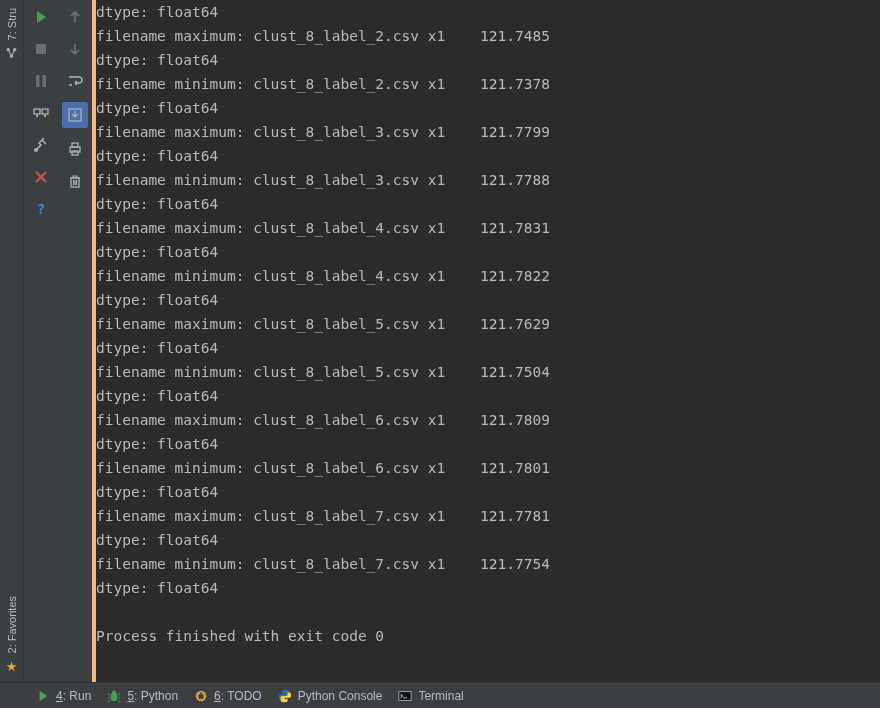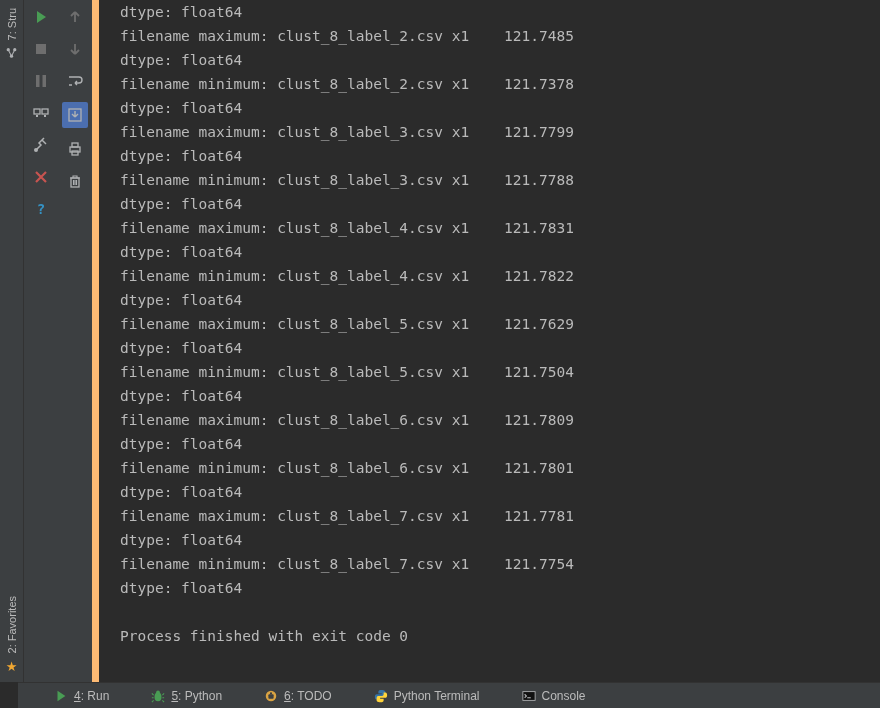--- a/index.html
+++ b/index.html
@@ -60,38 +60,37 @@
   gap: 10px;
 }
 .control-toolbar .tbtn.sel { background: #4b6eaf; border-radius: 2px; width:26px; height:26px; }
 .tbtn svg { width: 16px; height: 16px; }
 .console {
   flex: 1;
   background: #2b2b2b;
   color: #bababa;
   font-size: 14.5px;
   line-height: 24px;
-  padding: 0px 6px 0 21px;
+  padding: 0px 6px 0 0;
   white-space: pre;
   overflow: hidden;
-  border-left: 7px solid #fdba74;
+  border-left: 4px solid #fdba74;
   font-family: "DejaVu Sans Mono","Menlo","Consolas",monospace;
 }
 .bottom-bar {
   height: 26px;
   background: #3c3f41;
   border-top: 1px solid #323232;
   display: flex;
   align-items: center;
   padding-left: 36px;
-  gap: 42px;
+  gap: 16px;
   font-family: sans-serif;
   font-size: 12px;
   color: #bbbbbb;
-  margin-left: 18px;
 }
 .bb-item { display: flex; align-items: center; gap: 6px; cursor: pointer; }
 .bb-item u { text-decoration: underline; }
 .bb-icon { display:inline-flex; }
 .bb-icon svg { width:14px; height:14px; }
 </style>
 </head>
 <body>
 
 <div class="main-row">
@@ -253,25 +252,25 @@
       </span>
     <span><u>6</u><span>: TODO</span></span>
   </div>
   <div class="bb-item">
     <span class="bb-icon">
         <svg viewBox="0 0 16 16">
           <path d="M8 1 C5 1 5 3 5 3 L5 5 L9 5 L9 6 L3 6 C3 6 1 6 1 9 C1 12 3 12 3 12 L5 12 L5 10 C5 10 5 8 7 8 L11 8 C11 8 13 8 13 6 L13 3 C13 3 13 1 8 1 Z" fill="#3573a6"></path>
           <path d="M8 15 C11 15 11 13 11 13 L11 11 L7 11 L7 10 L13 10 C13 10 15 10 15 7 C15 4 13 4 13 4 L11 4 L11 6 C11 6 11 8 9 8 L5 8 C5 8 3 8 3 10 L3 13 C3 13 3 15 8 15 Z" fill="#ffd43b"></path>
         </svg>
       </span>
-    <span>Python Terminal</span>
+    <span>Python Console</span>
   </div>
   <div class="bb-item">
     <span class="bb-icon">
         <svg viewBox="0 0 16 16">
           <rect x="1" y="3" width="14" height="10" fill="#111" stroke="#afb1b3" stroke-width="1"></rect>
           <path d="M3 6 L5 8 L3 10" stroke="#afb1b3" stroke-width="1.3" fill="none"></path>
           <path d="M6 10 L10 10" stroke="#afb1b3" stroke-width="1.3"></path>
         </svg>
       </span>
-    <span>Console</span>
+    <span>Terminal</span>
   </div>
 </div>
 
 </body></html>

